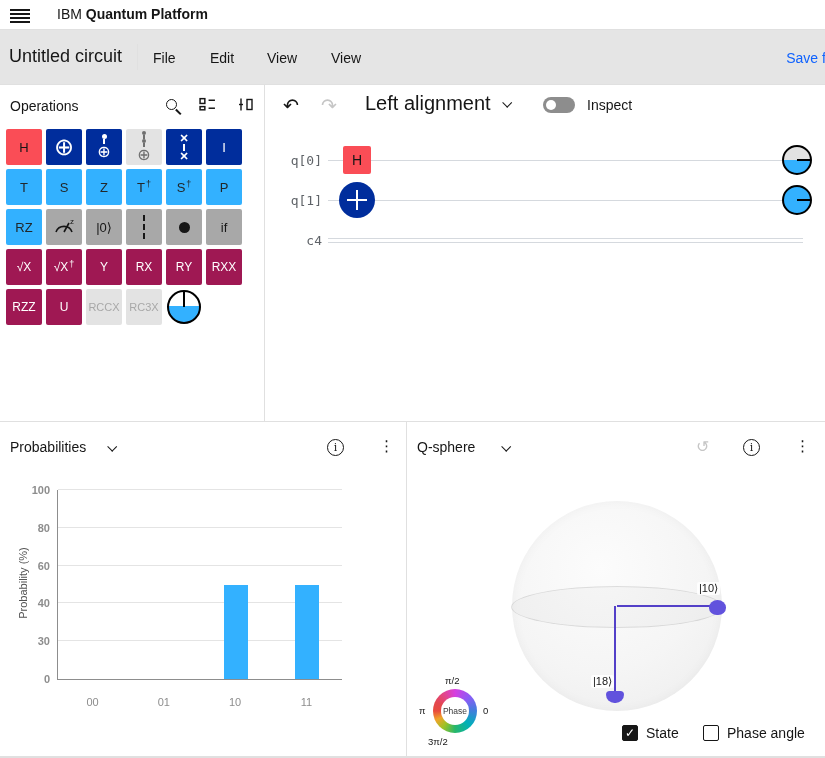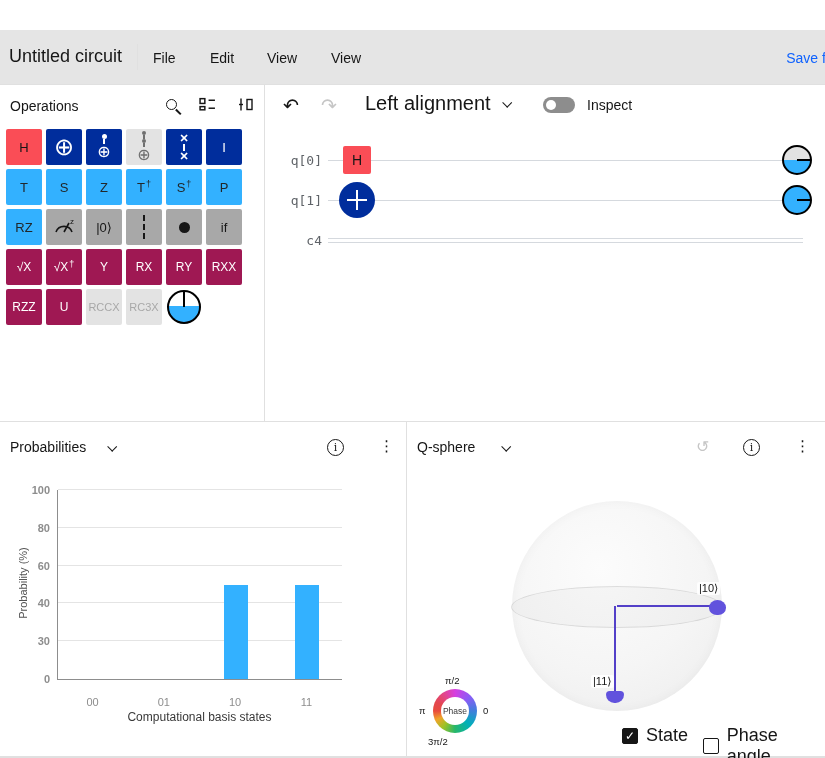--- a/index.html
+++ b/index.html
@@ -108,29 +108,38 @@
   .phase-wheel { position:absolute; left:26px; top:267px; width:44px; height:44px; border-radius:50%;
       background:conic-gradient(from 0deg, #d63de0, #8a5cf6 13%, #3f7fdb 25%, #00b0b9 37%, #27b76a 50%, #9ec226 60%, #f0a32a 68%, #e84b3c 75%, #e3474f 82%, #e2458c 91%, #d63de0 100%); }
   .phase-wheel::before { content:''; position:absolute; left:8px; top:8px; width:28px; height:28px; border-radius:50%; background:#fff; }
   .phase-center { position:absolute; left:0; top:17px; width:44px; text-align:center; font-size:8.5px; color:#393939; z-index:2; }
   .pw-label { position:absolute; font-size:9.5px; color:#161616; }
   #pw-top { left:38px; top:253px; } #pw-right { left:76px; top:283px; } #pw-bottom { left:21px; top:314px; } #pw-left { left:12px; top:283px; }
   .cb-row { position:absolute; top:303px; display:flex; align-items:center; gap:8px; }
   .cb { width:16px; height:16px; border:1.4px solid #161616; border-radius:2px; background:#fff; cursor:pointer; position:relative; }
   .cb.checked { background:#161616; }
   .cb.checked::after { content:'✓'; position:absolute; left:2px; top:0px; color:#fff; font-size:12px; line-height:14px; }
-  .cb-label { font-size:18px; color:#161616; }
+  .cb-label { font-size:14px; color:#161616; }
 
   svg.mini { display:block; }
 </style>
 </head>
 <body>
 
 <div id="app">
 
+  <div id="header">
+    <div class="hamburger">
+        <i></i>
+        <i></i>
+        <i></i>
+        <i></i>
+      </div>
+    <div class="brand"><span>IBM</span>&nbsp;<b>Quantum Platform</b></div>
+  </div>
 
   <div id="menubar">
     <div class="doc-title">Untitled circuit</div>
     <div class="menu-divider"></div>
     <div class="menu-item" id="menu-file">File</div>
     <div class="menu-item" id="menu-edit">Edit</div>
     <div class="menu-item" id="menu-view">View</div>
     <div class="menu-item" id="menu-help">View</div>
     <div class="save-link">Save fi</div>
   </div>
@@ -264,42 +273,41 @@
         <div class="gridline" style="bottom: 60%;"></div>
         <div class="ytick" style="bottom: calc(60% - 6px);">60</div>
         <div class="gridline" style="bottom: 80%;"></div>
         <div class="ytick" style="bottom: calc(80% - 6px);">80</div>
         <div class="gridline" style="bottom: 100%;"></div>
         <div class="ytick" style="bottom: calc(100% - 6px);">100</div>
         <div class="bar" style="left: calc(62.5% - 12px); height: 50%; background: rgb(51, 177, 255);"></div>
         <div class="bar" style="left: calc(87.5% - 12px); height: 50%; background: rgb(51, 177, 255);"></div>
       </div>
     <div id="xticks" style="position: absolute; left: 57px; top: 421px; width: 285px;"></div>
-    <div class="xlabel">Computational basis states</div>
   <div class="xtick" style="left: calc(72.625px);">00</div>
       <div class="xtick" style="left: calc(143.875px);">01</div>
       <div class="xtick" style="left: calc(215.125px);">10</div>
       <div class="xtick" style="left: calc(286.375px);">11</div>
     </div>
 
   <div id="qsphere-panel">
     <div class="panel-title">Q-sphere</div>
     <span class="chev panel-chev" style="left:95px;"></span>
     <span class="rotate-ic" style="left:289px;">↺</span>
     <span class="info-ic" style="left:336px;">i</span>
     <span class="kebab" style="left:388px;">⋮</span>
 
     <div class="sphere"></div>
     <div class="equator"></div>
     <div class="qline h"></div>
     <div class="qline v"></div>
     <div class="qnode10"></div>
     <div class="qnode11"></div>
     <div class="qstate-label" id="qlabel10">|10⟩</div>
-    <div class="qstate-label" id="qlabel11">|11⟩</div>
+    <div class="qstate-label" id="qlabel11">|18⟩</div>
 
     <div class="phase-wheel">
       <div class="phase-center">Phase</div>
     </div>
     <div class="pw-label" id="pw-top">π/2</div>
     <div class="pw-label" id="pw-right">0</div>
     <div class="pw-label" id="pw-bottom">3π/2</div>
     <div class="pw-label" id="pw-left">π</div>
 
     <div class="cb-row" style="left:215px;">

